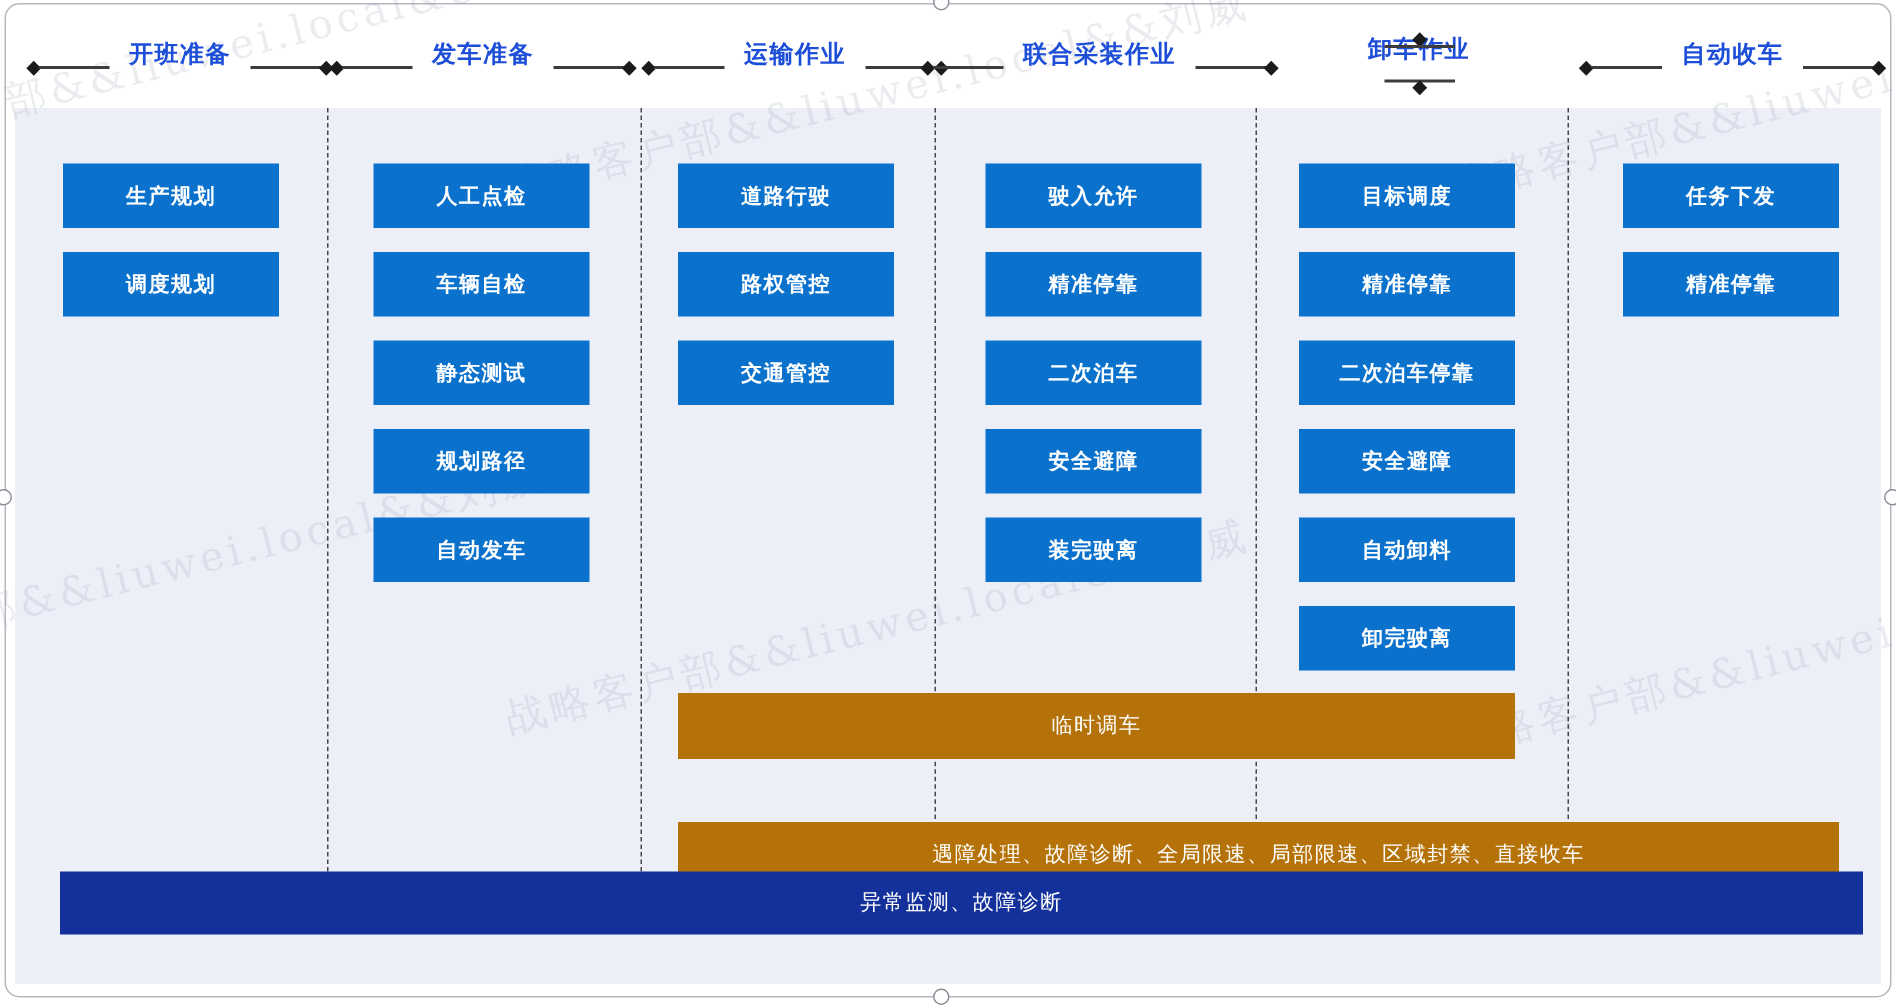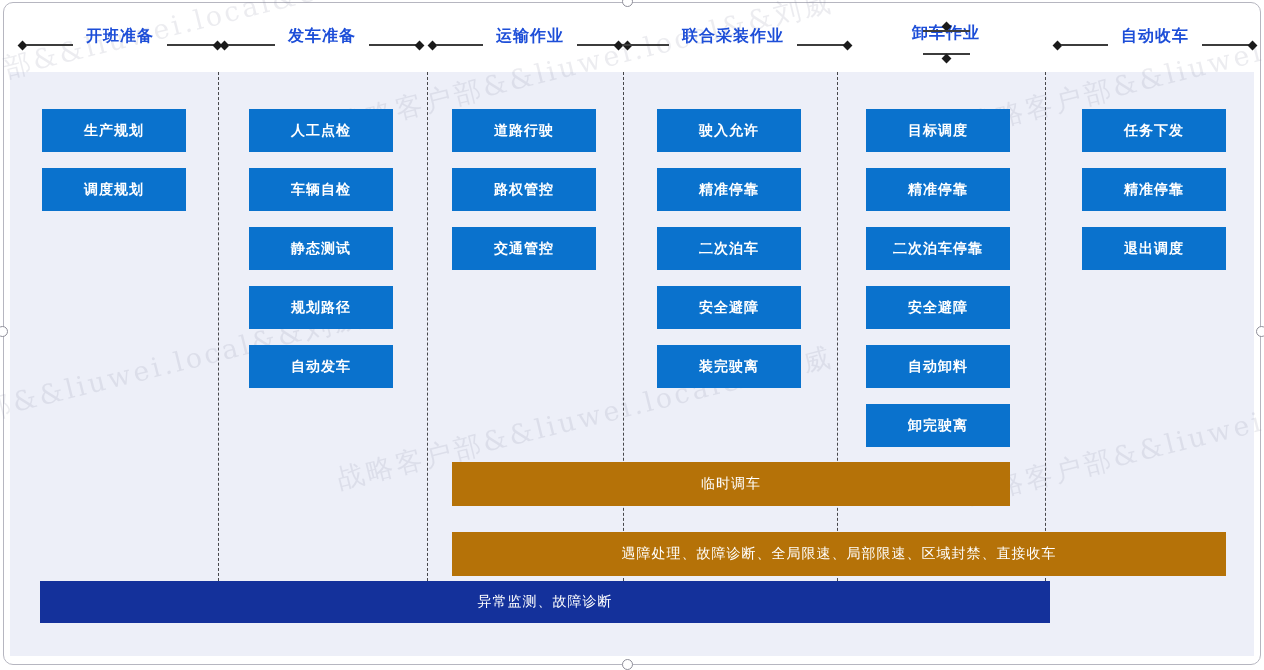--- a/index.html
+++ b/index.html
@@ -170,18 +170,17 @@
   <div class="task-box">精准停靠</div>
   <div class="task-box">二次泊车停靠</div>
   <div class="task-box">安全避障</div>
   <div class="task-box">自动卸料</div>
   <div class="task-box">卸完驶离</div>
 </div>
 
 <div class="col" style="left:1082px;top:109px;">
   <div class="task-box">任务下发</div>
   <div class="task-box">精准停靠</div>
-  <div class="task-box">退出调度</div>
 </div>
 
 <div class="bar orange" style="left:452px;top:462px;width:558px;height:44px;">临时调车</div>
-<div class="bar orange" style="left:452px;top:532px;width:774px;height:44px;">遇障处理、故障诊断、全局限速、局部限速、区域封禁、直接收车</div>
-<div class="bar navy" style="left:40px;top:581px;width:1010px;height:42px;">异常监测、故障诊断</div>
+<div class="bar orange" style="left:452px;top:548px;width:774px;height:44px;">遇障处理、故障诊断、全局限速、局部限速、区域封禁、直接收车</div>
+<div class="bar navy" style="left:40px;top:581px;width:1202px;height:42px;">异常监测、故障诊断</div>
 
 </body></html>

